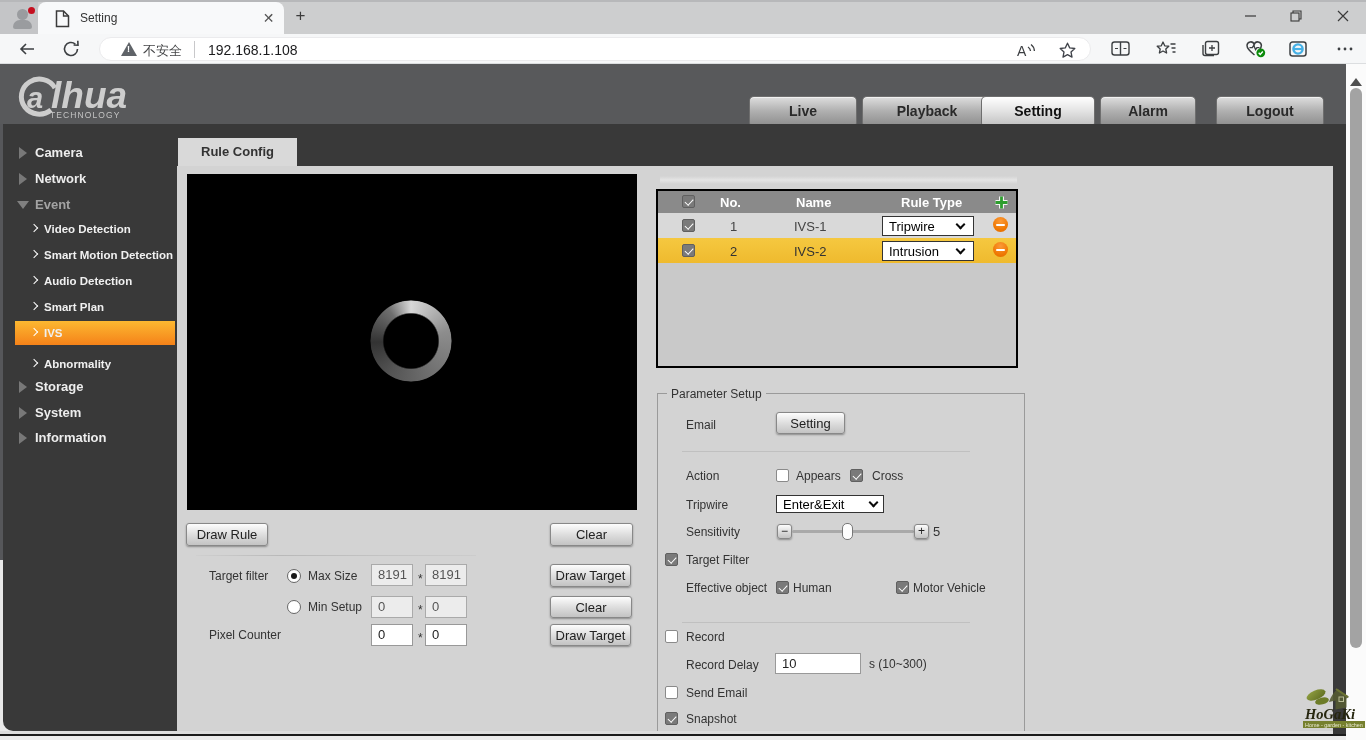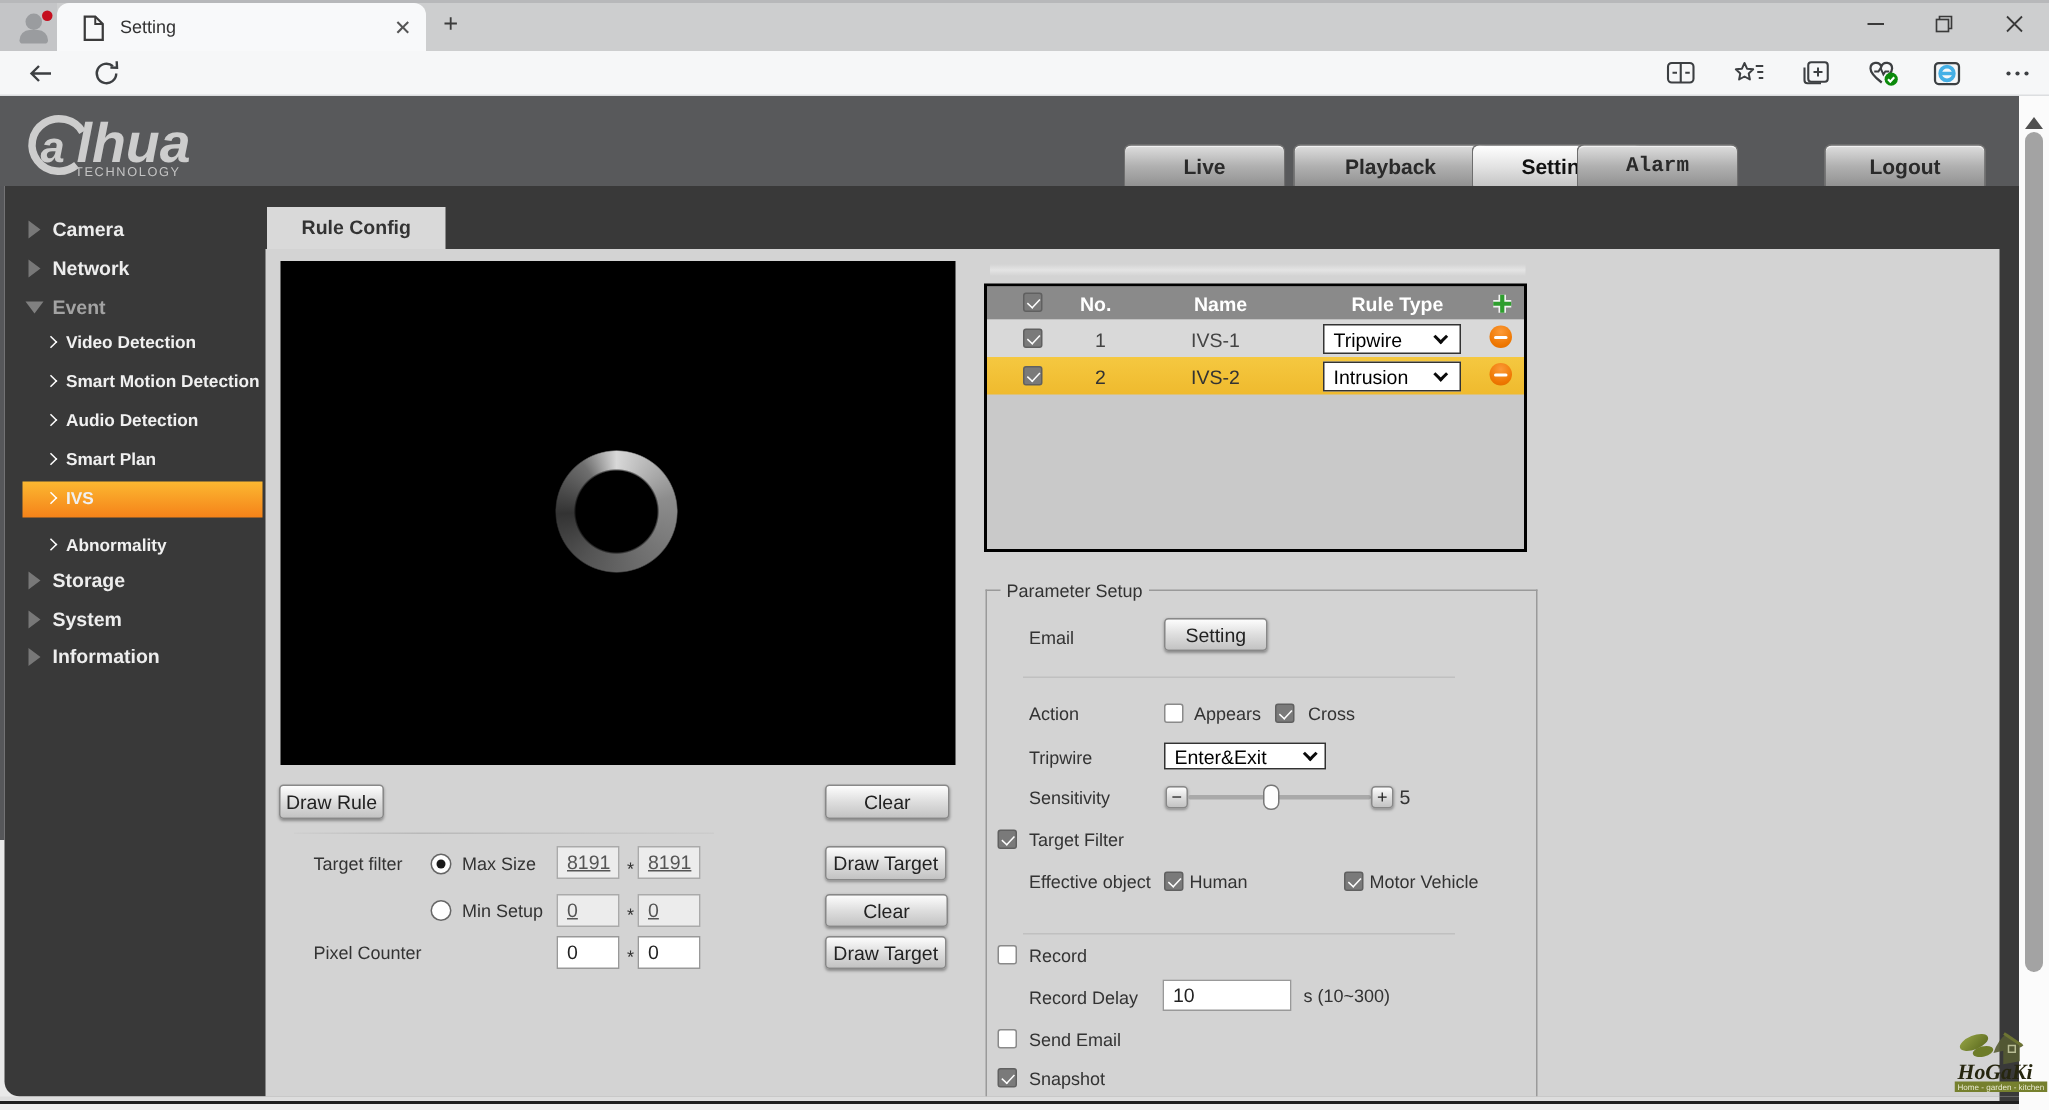--- a/index.html
+++ b/index.html
@@ -55,21 +55,21 @@
 .cb { position:absolute; width:13px; height:13px; background:#fff; border:1px solid #8a8a8a; border-radius:2px; }
 .cb.on { background:#7a7a7a; border-color:#606060; }
 .cb.on::after { content:""; position:absolute; left:2px; top:2.5px; width:6.5px; height:3.5px; border-left:1.8px solid #fff; border-bottom:1.8px solid #fff; transform:rotate(-47deg); }
 .radio { position:absolute; width:14px; height:14px; border-radius:50%; background:#fff; border:1px solid #666; }
 .radio.on::after { content:""; position:absolute; left:3px; top:3px; width:6px; height:6px; border-radius:50%; background:#1a1a1a; }
 .sel { position:absolute; background:#fff; border:1px solid #333; font-size:13px; color:#000; }
 .sel .tx { position:absolute; left:6px; top:2px; }
 .sel .ch { position:absolute; right:9px; top:4px; width:7px; height:7px; border-right:2.6px solid #0a0a0a; border-bottom:2.6px solid #0a0a0a; transform:rotate(45deg); }
 .lbl { position:absolute; font-size:12px; color:#333; }
 .inp { position:absolute; border:1px solid #999; background:#fff; font-size:13px; color:#222; padding-left:6px; }
-.inp.dis { background:#ececec; color:#555; border-color:#aaa;text-decoration:underline; }
+.inp.dis { background:#ececec; color:#555; border-color:#aaa; }
 
 
 #rtable { position:absolute; left:656px; top:189px; width:362px; height:179px; border:2px solid #000; background:#c9c9c9; }
 #rthead { position:absolute; left:0; top:0; width:358px; height:22px; background:#8a8a8a; color:#fff; font-size:13px; font-weight:bold; }
 .trow { position:absolute; left:0; width:358px; height:25px; }
 .minus { position:absolute; width:15px; height:15px; border-radius:50%; background:radial-gradient(circle at 50% 28%,#fc9a38,#ee7600 68%,#dd6b00); }
 .minus::after { content:""; position:absolute; left:3px; top:6.5px; width:9px; height:2.4px; background:#fff; border-radius:1px; }
 
 
 #pset { position:absolute; left:657px; top:393px; width:368px; height:400px; border:1px solid #9a9a9a; border-bottom:none; }
@@ -112,20 +112,33 @@
 </div>
 
 <div id="addrbar">
   <svg class="aicon" style="left:16px;" width="22" height="20">
       <path d="M18 10 H6 M10 5 L5 10 L10 15" fill="none" stroke="#3c3f42" stroke-width="1.6"></path>
     </svg>
   <svg class="aicon" style="left:61px;" width="22" height="20">
       <path d="M16.5 10 a6.5 6.5 0 1 1 -2.2-4.9" fill="none" stroke="#3c3f42" stroke-width="1.6"></path>
       <path d="M16.8 1.8 L17 6.2 L12.6 6" fill="none" stroke="#3c3f42" stroke-width="1.6"></path>
     </svg>
+  <div id="addrpill">
+    <div class="warn"></div>
+    <div class="nosec">不安全</div>
+    <div class="addrsep"></div>
+    <div class="ip">192.168.1.108</div>
+    <svg style="position:absolute;left:915px;top:3px;" width="26" height="19">
+        <text x="2" y="15" font-size="14" fill="#3c3f42" font-family="Liberation Sans">A</text>
+        <path d="M13 6 a5 5 0 0 1 2.5 4 M16 3.5 a8.5 8.5 0 0 1 3.4 6.5" fill="none" stroke="#3c3f42" stroke-width="1.3"></path>
+      </svg>
+    <svg style="position:absolute;left:958px;top:3px;" width="19" height="19">
+        <path d="M9.5 2.2 L11.7 6.9 16.8 7.5 13 11 14 16.1 9.5 13.6 5 16.1 6 11 2.2 7.5 7.3 6.9 Z" fill="none" stroke="#40434a" stroke-width="1.3" stroke-linejoin="round"></path>
+      </svg>
+  </div>
   <svg class="aicon" style="left:1110px;" width="22" height="20">
       <rect x="2" y="3" width="17" height="13" rx="2.5" fill="none" stroke="#3c3f42" stroke-width="1.4"></rect>
       <line x1="10.5" y1="3" x2="10.5" y2="16" stroke="#3c3f42" stroke-width="1.4"></line>
       <path d="M5 9.5 h3 M13.5 9.5 h3" stroke="#3c3f42" stroke-width="1.2"></path>
     </svg>
   <svg class="aicon" style="left:1155px;" width="22" height="20">
       <path d="M8 3 L9.7 6.8 13.8 7.2 10.8 10 11.6 14 8 12 4.4 14 5.2 10 2.2 7.2 6.3 6.8 Z" fill="none" stroke="#3c3f42" stroke-width="1.3" stroke-linejoin="round"></path>
       <path d="M15.5 5 h5 M16.5 9 h4 M17.5 13 h3" stroke="#3c3f42" stroke-width="1.3"></path>
     </svg>
   <svg class="aicon" style="left:1200px;" width="22" height="20">
@@ -154,21 +167,21 @@
 <div id="hdr">
   <svg style="position:absolute;left:10px;top:10px;" width="175" height="52">
     <path d="M45 14 A 18 17.5 0 1 0 41 36" fill="none" stroke="#cdcdcd" stroke-width="5"></path>
     <text x="17" y="34" font-size="29" font-weight="bold" font-style="italic" fill="#cdcdcd" font-family="Liberation Sans">a</text>
     <text x="41" y="34" font-size="37" font-weight="bold" font-style="italic" fill="#cdcdcd" font-family="Liberation Sans">lhua</text>
     <text x="40" y="43.5" font-size="8.5" letter-spacing="1.1" fill="#c4c4c4" font-family="Liberation Sans">TECHNOLOGY</text>
   </svg>
   <div class="navbtn" style="left:749px; width:108px;">Live</div>
   <div class="navbtn" style="left:862px; width:130px;">Playback</div>
   <div class="navbtn active" style="left:981px; width:114px;">Setting</div>
-  <div class="navbtn" style="left:1051px; width:108px;font-family:Liberation Mono, monospace;">Alarm</div>
+  <div class="navbtn" style="left:1100px; width:96px;">Alarm</div>
   <div class="navbtn" style="left:1216px; width:108px;">Logout</div>
 </div>
 
 <div id="darkwrap"></div>
 <div class="abs" style="left:0; top:124px; width:3px; height:436px; background:#56575a;"></div>
 <div id="panel"></div>
 <div class="abs" style="left:660px; top:176px; width:357px; height:8px; background:linear-gradient(180deg,#d3d3d3,#e4e4e4 50%,#d3d3d3);"></div>
 <div id="ruletab">Rule Config</div>
 
 <div class="m1" style="top:145px;"><i class="arr"></i>Camera</div>
@@ -185,21 +198,21 @@
 <div class="m1" style="top:405px;"><i class="arr"></i>System</div>
 <div class="m1" style="top:430px;"><i class="arr"></i>Information</div>
 
 <div id="video">
   <div style="position:absolute;left:183px;top:126px;width:82px;height:82px;border-radius:50%;
     background:conic-gradient(from 0deg at 50% 50%, #d8d8d8 0deg, #8d8d8d 75deg, #6f6f6f 150deg, #535353 215deg, #333333 268deg, #6f6f6f 325deg, #d8d8d8 360deg);
     -webkit-mask:radial-gradient(circle, transparent 27px, #000 28.5px, #000 40px, transparent 41.2px);
     mask:radial-gradient(circle, transparent 27px, #000 28.5px, #000 40px, transparent 41.2px);"></div>
 </div>
 
-<div class="btn" style="left:186px; top:523px; width:70px; height:23px; line-height:22px;">Draw Rule</div>
+<div class="btn" style="left:186px; top:523px; width:82px; height:23px; line-height:22px;">Draw Rule</div>
 <div class="btn" style="left:550px; top:523px; width:83px; height:23px; line-height:22px;">Clear</div>
 <div class="hsep" style="left:196px; top:555px; width:280px; background:linear-gradient(90deg,#cfcfcf,#b9b9b9 30%,#cccccc);"></div>
 
 <div class="lbl" style="left:209px; top:569px;">Target filter</div>
 <div class="radio on" style="left:287px; top:569px;"></div>
 <div class="lbl" style="left:308px; top:569px;">Max Size</div>
 <div class="inp dis" style="left:371px; top:564px; width:42px; height:22px; line-height:20px;">8191</div>
 <div class="lbl" style="left:418px; top:572px;">*</div>
 <div class="inp dis" style="left:425px; top:564px; width:42px; height:22px; line-height:20px;">8191</div>
 <div class="btn" style="left:550px; top:564px; width:81px; height:23px; line-height:22px;">Draw Target</div>

